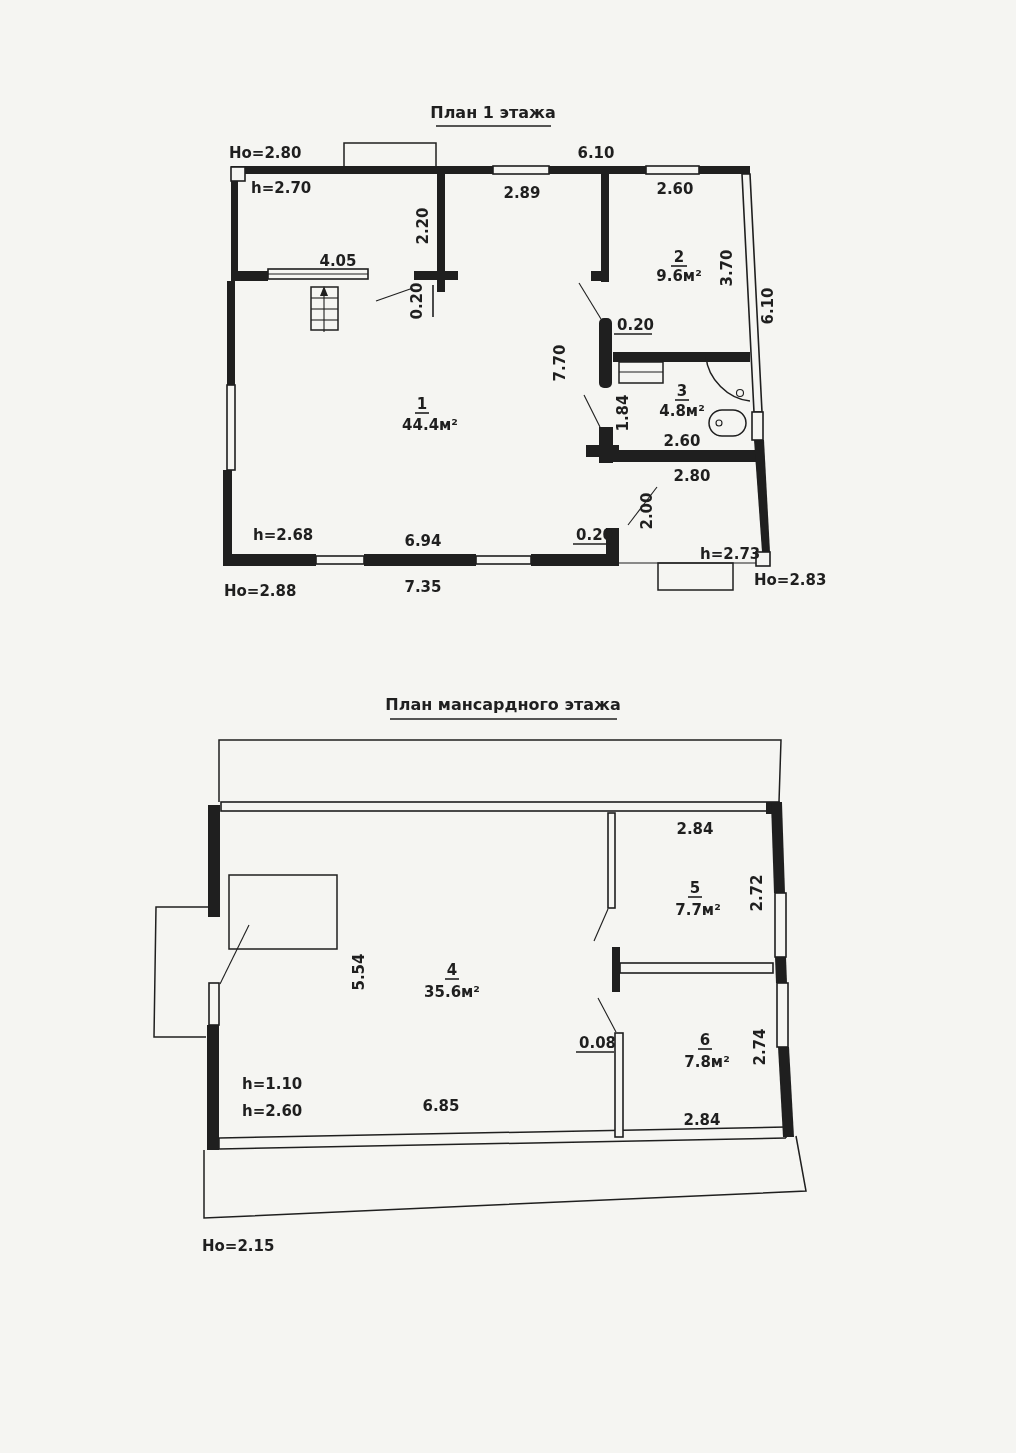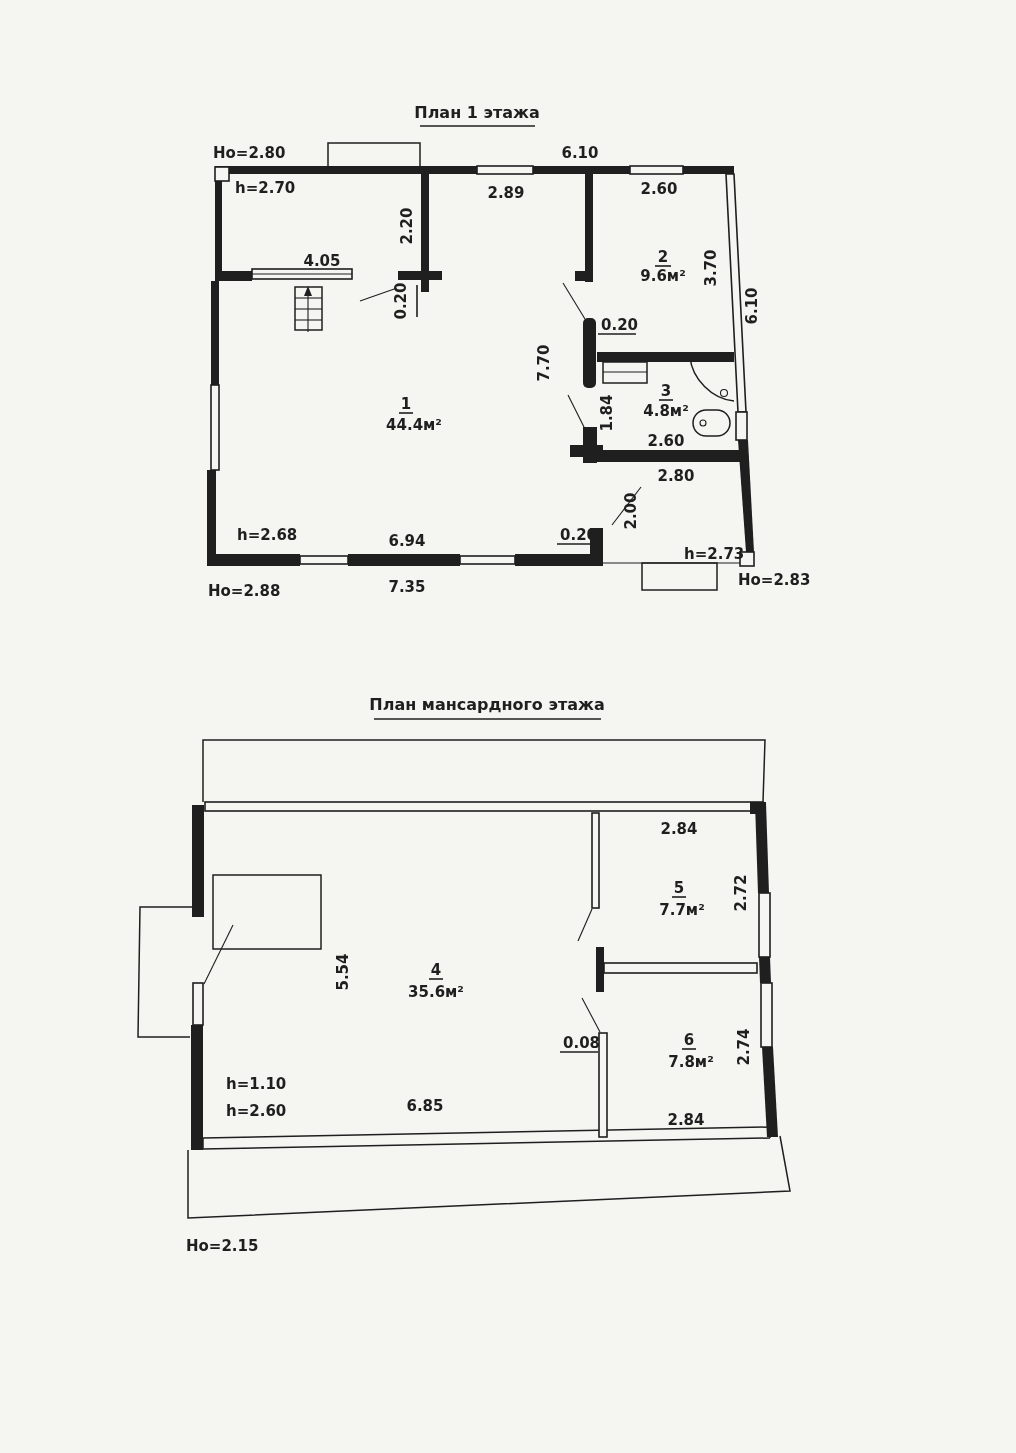--- a/index.html
+++ b/index.html
@@ -1,17 +1,17 @@
 <!DOCTYPE html>
 <html style="--ink: #1f1f1f; --paper: #f5f5f2;"><head>
 <meta charset="utf-8">
 <style>
   :root { --ink:#1f1f1f; --paper:#f5f5f2; }
   html,body { margin:0; padding:0; background:var(--paper); }
-  .stage { width:927px; height:1453px; position:relative; }
+  .stage { width:927px; height:1453px; position:relative;margin-left:16px; }
   svg { display:block; }
   svg text {
     font-family:"DejaVu Sans", "Liberation Sans", sans-serif;
     font-weight:bold;
     fill:var(--ink);
   }
   .t15 { font-size:15px; }
   .t16 { font-size:16px; }
   .wall   { fill:var(--ink); stroke:none; }
   .core   { fill:var(--paper); stroke:var(--ink); stroke-width:1.6; }

